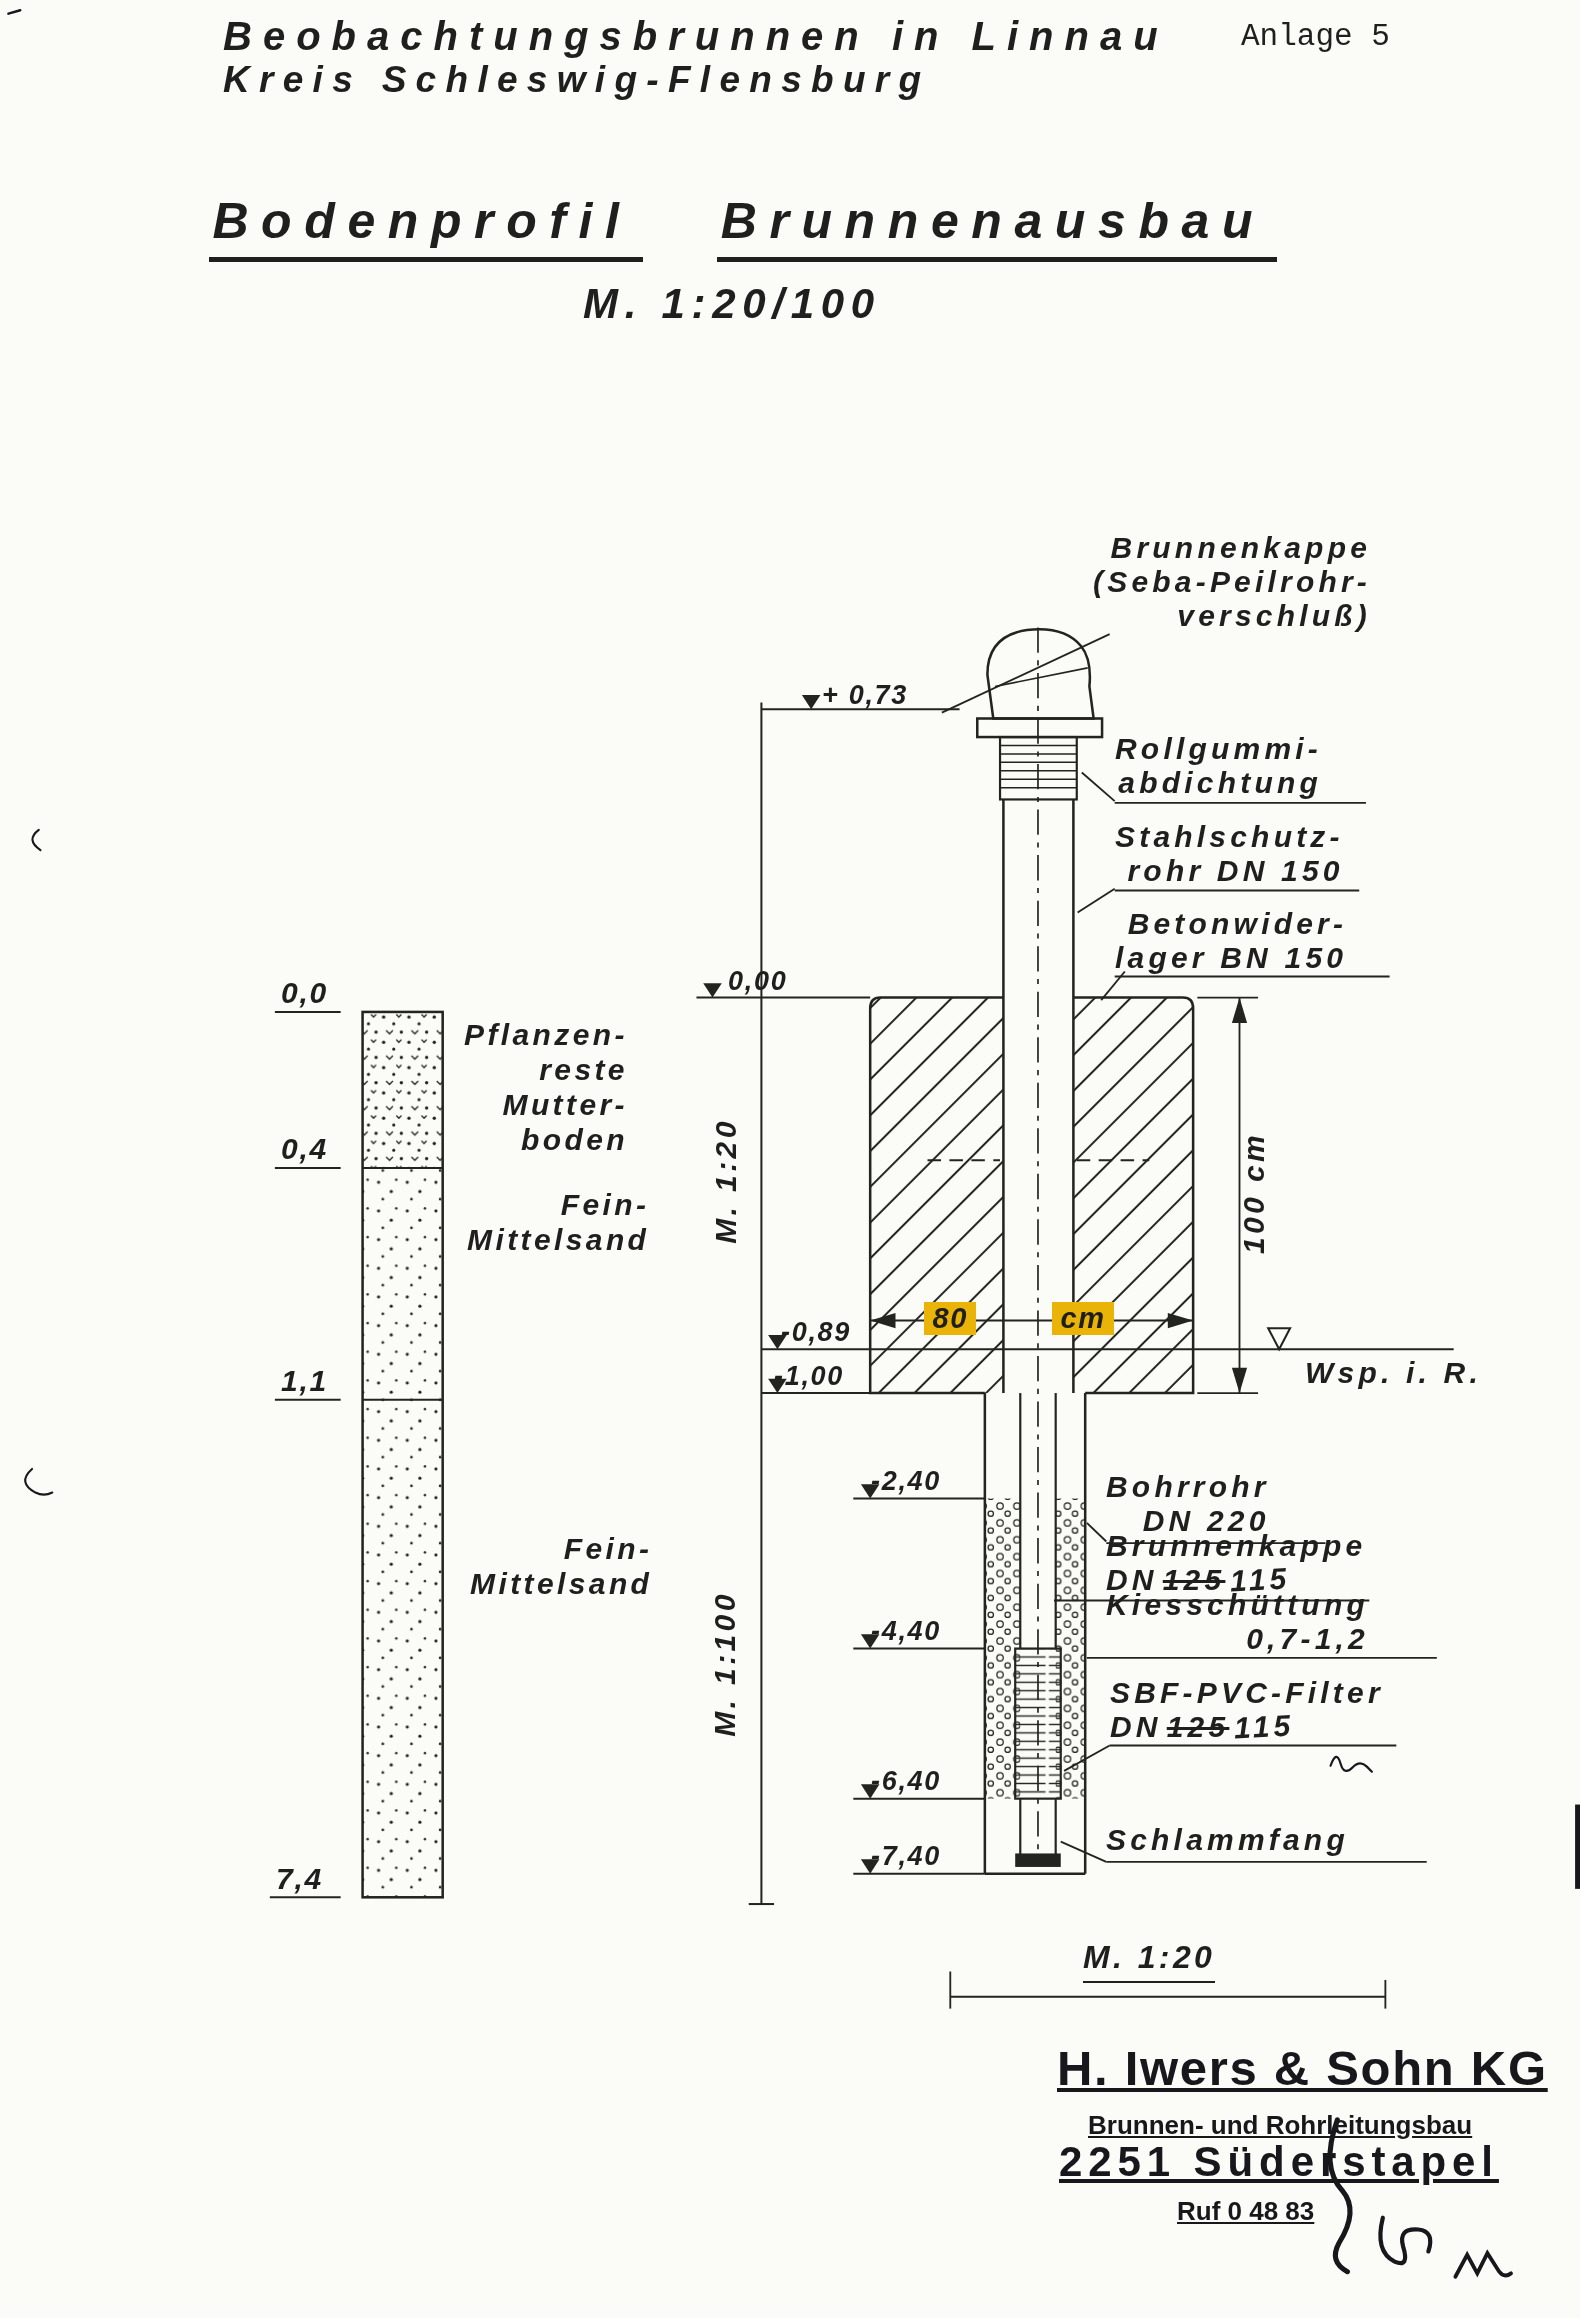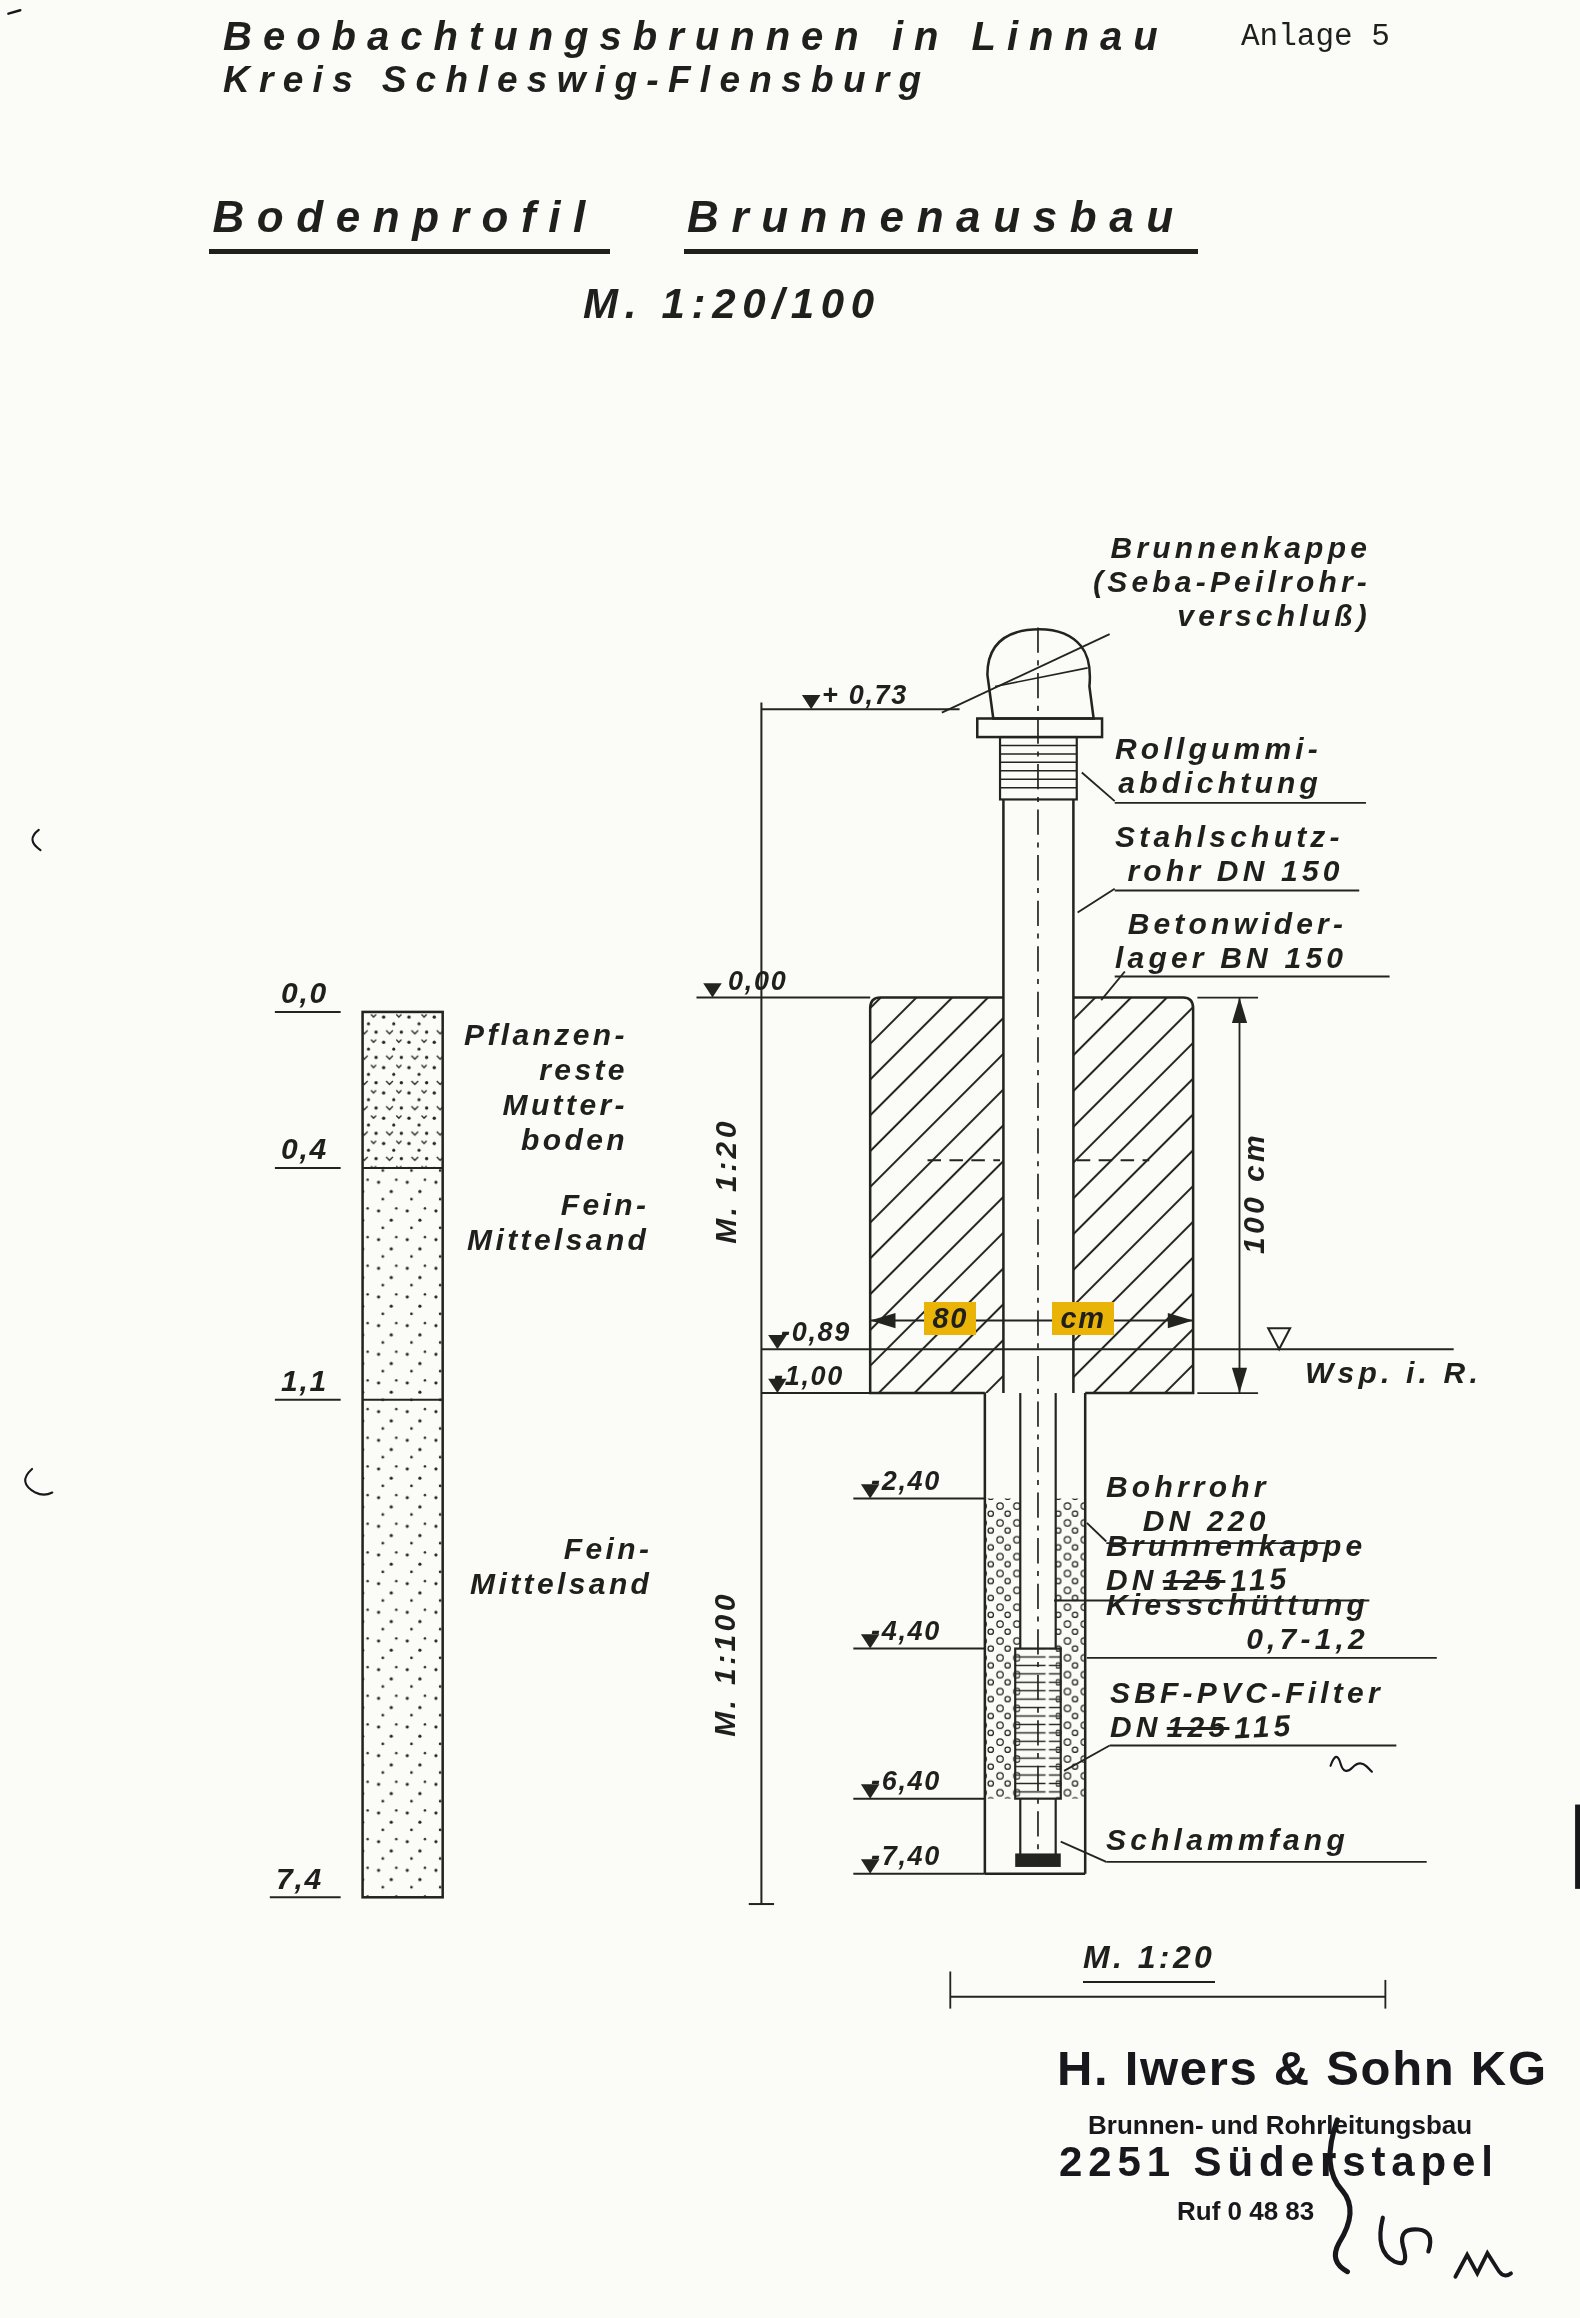--- a/index.html
+++ b/index.html
@@ -9,36 +9,36 @@
     background:#fbfbf8; color:#1f1f1e; overflow:hidden;
     font-family:"Liberation Sans", sans-serif;
   }
   .abs { position:absolute; white-space:nowrap; }
   .hand { font-style:italic; font-weight:600;text-align:right; }
   .hdr1 { font-size:40px; letter-spacing:11px; }
   .hdr2 { font-size:37px; letter-spacing:9.3px; }
   .type { font-family:"Liberation Mono","DejaVu Sans Mono",monospace; font-weight:500; }
   .annex { font-size:31px; }
   .title-row { display:flex; gap:74px; }
-  .title-word { font-size:44px; font-weight:700; font-style:italic; letter-spacing:12.6px;
+  .title-word { font-size:50px; font-weight:700; font-style:italic; letter-spacing:12.6px;
                 border-bottom:5.9px solid #1f1f1e; padding:0 11.8px 6.7px 3.4px; }
   .subtitle { font-size:42px; letter-spacing:6.7px; }
   .callout { font-size:30px; letter-spacing:4.2px; line-height:34px; }
   .callout .ln { height:34px; }
   .elev { font-size:27px; letter-spacing:1.7px; }
   .depth { font-size:30px; letter-spacing:1.7px; }
   .layer { font-size:30px; letter-spacing:3.4px; line-height:35px; }
   .layer .ln { height:35px; }
   .rot { transform:rotate(-90deg); text-align:center; }
   .scalelbl { font-size:30px; letter-spacing:3.4px; }
   .dimlbl { font-size:29px; letter-spacing:1.7px; background:#eab308; padding:0 8.4px; }
   .struck { text-decoration:line-through; text-decoration-thickness:2.5px; }
   .hwnum { font-weight:700; display:inline-block; transform:rotate(-3deg); }
   .dnrow { display:flex; gap:5px; }
-  .stamp { color:#17171c; font-weight:700; }
+  .stamp { color:#17171c; font-weight:700;text-decoration:underline; }
   .underl { border-bottom:2.5px solid #1f1f1e; padding-bottom:5px; }
 </style>
 </head>
 <body>
 
 <div class="page">
 
   <svg class="abs" style="left:0;top:0" width="1581" height="2319" viewBox="0 0 1875 2750">
     <defs>
       <pattern id="hatch" width="30" height="30" patternUnits="userSpaceOnUse" patternTransform="rotate(45)">

